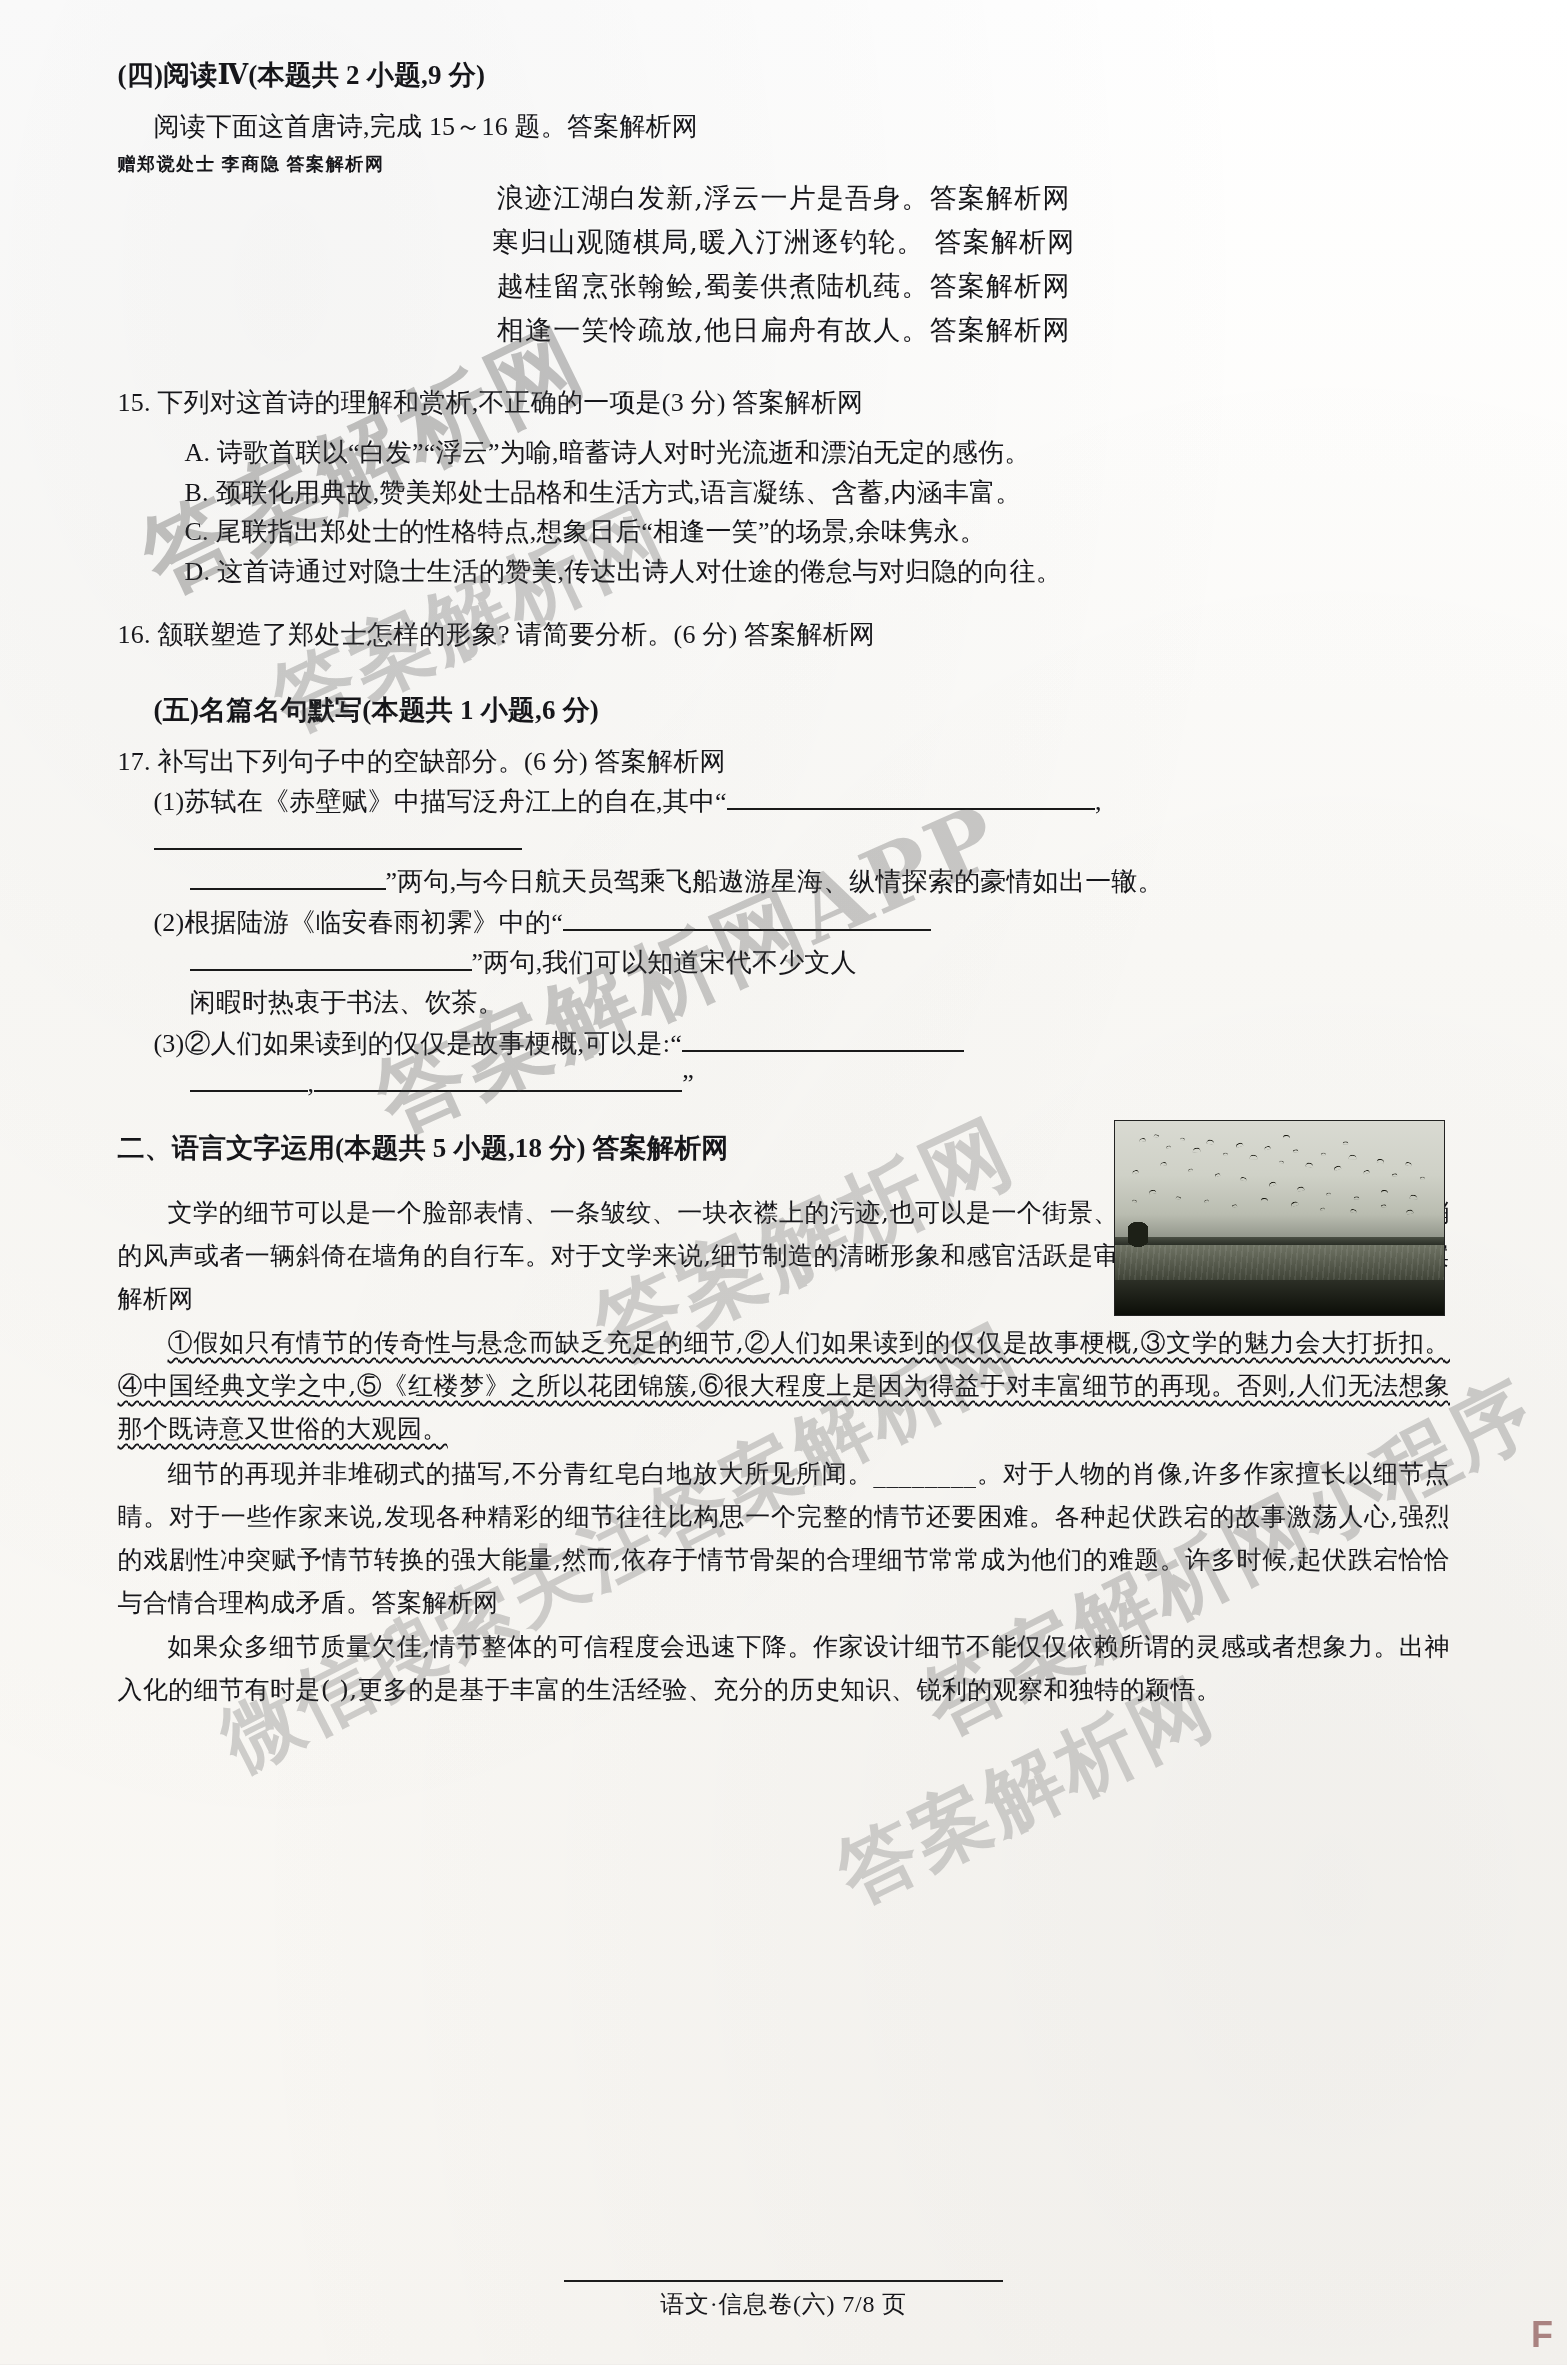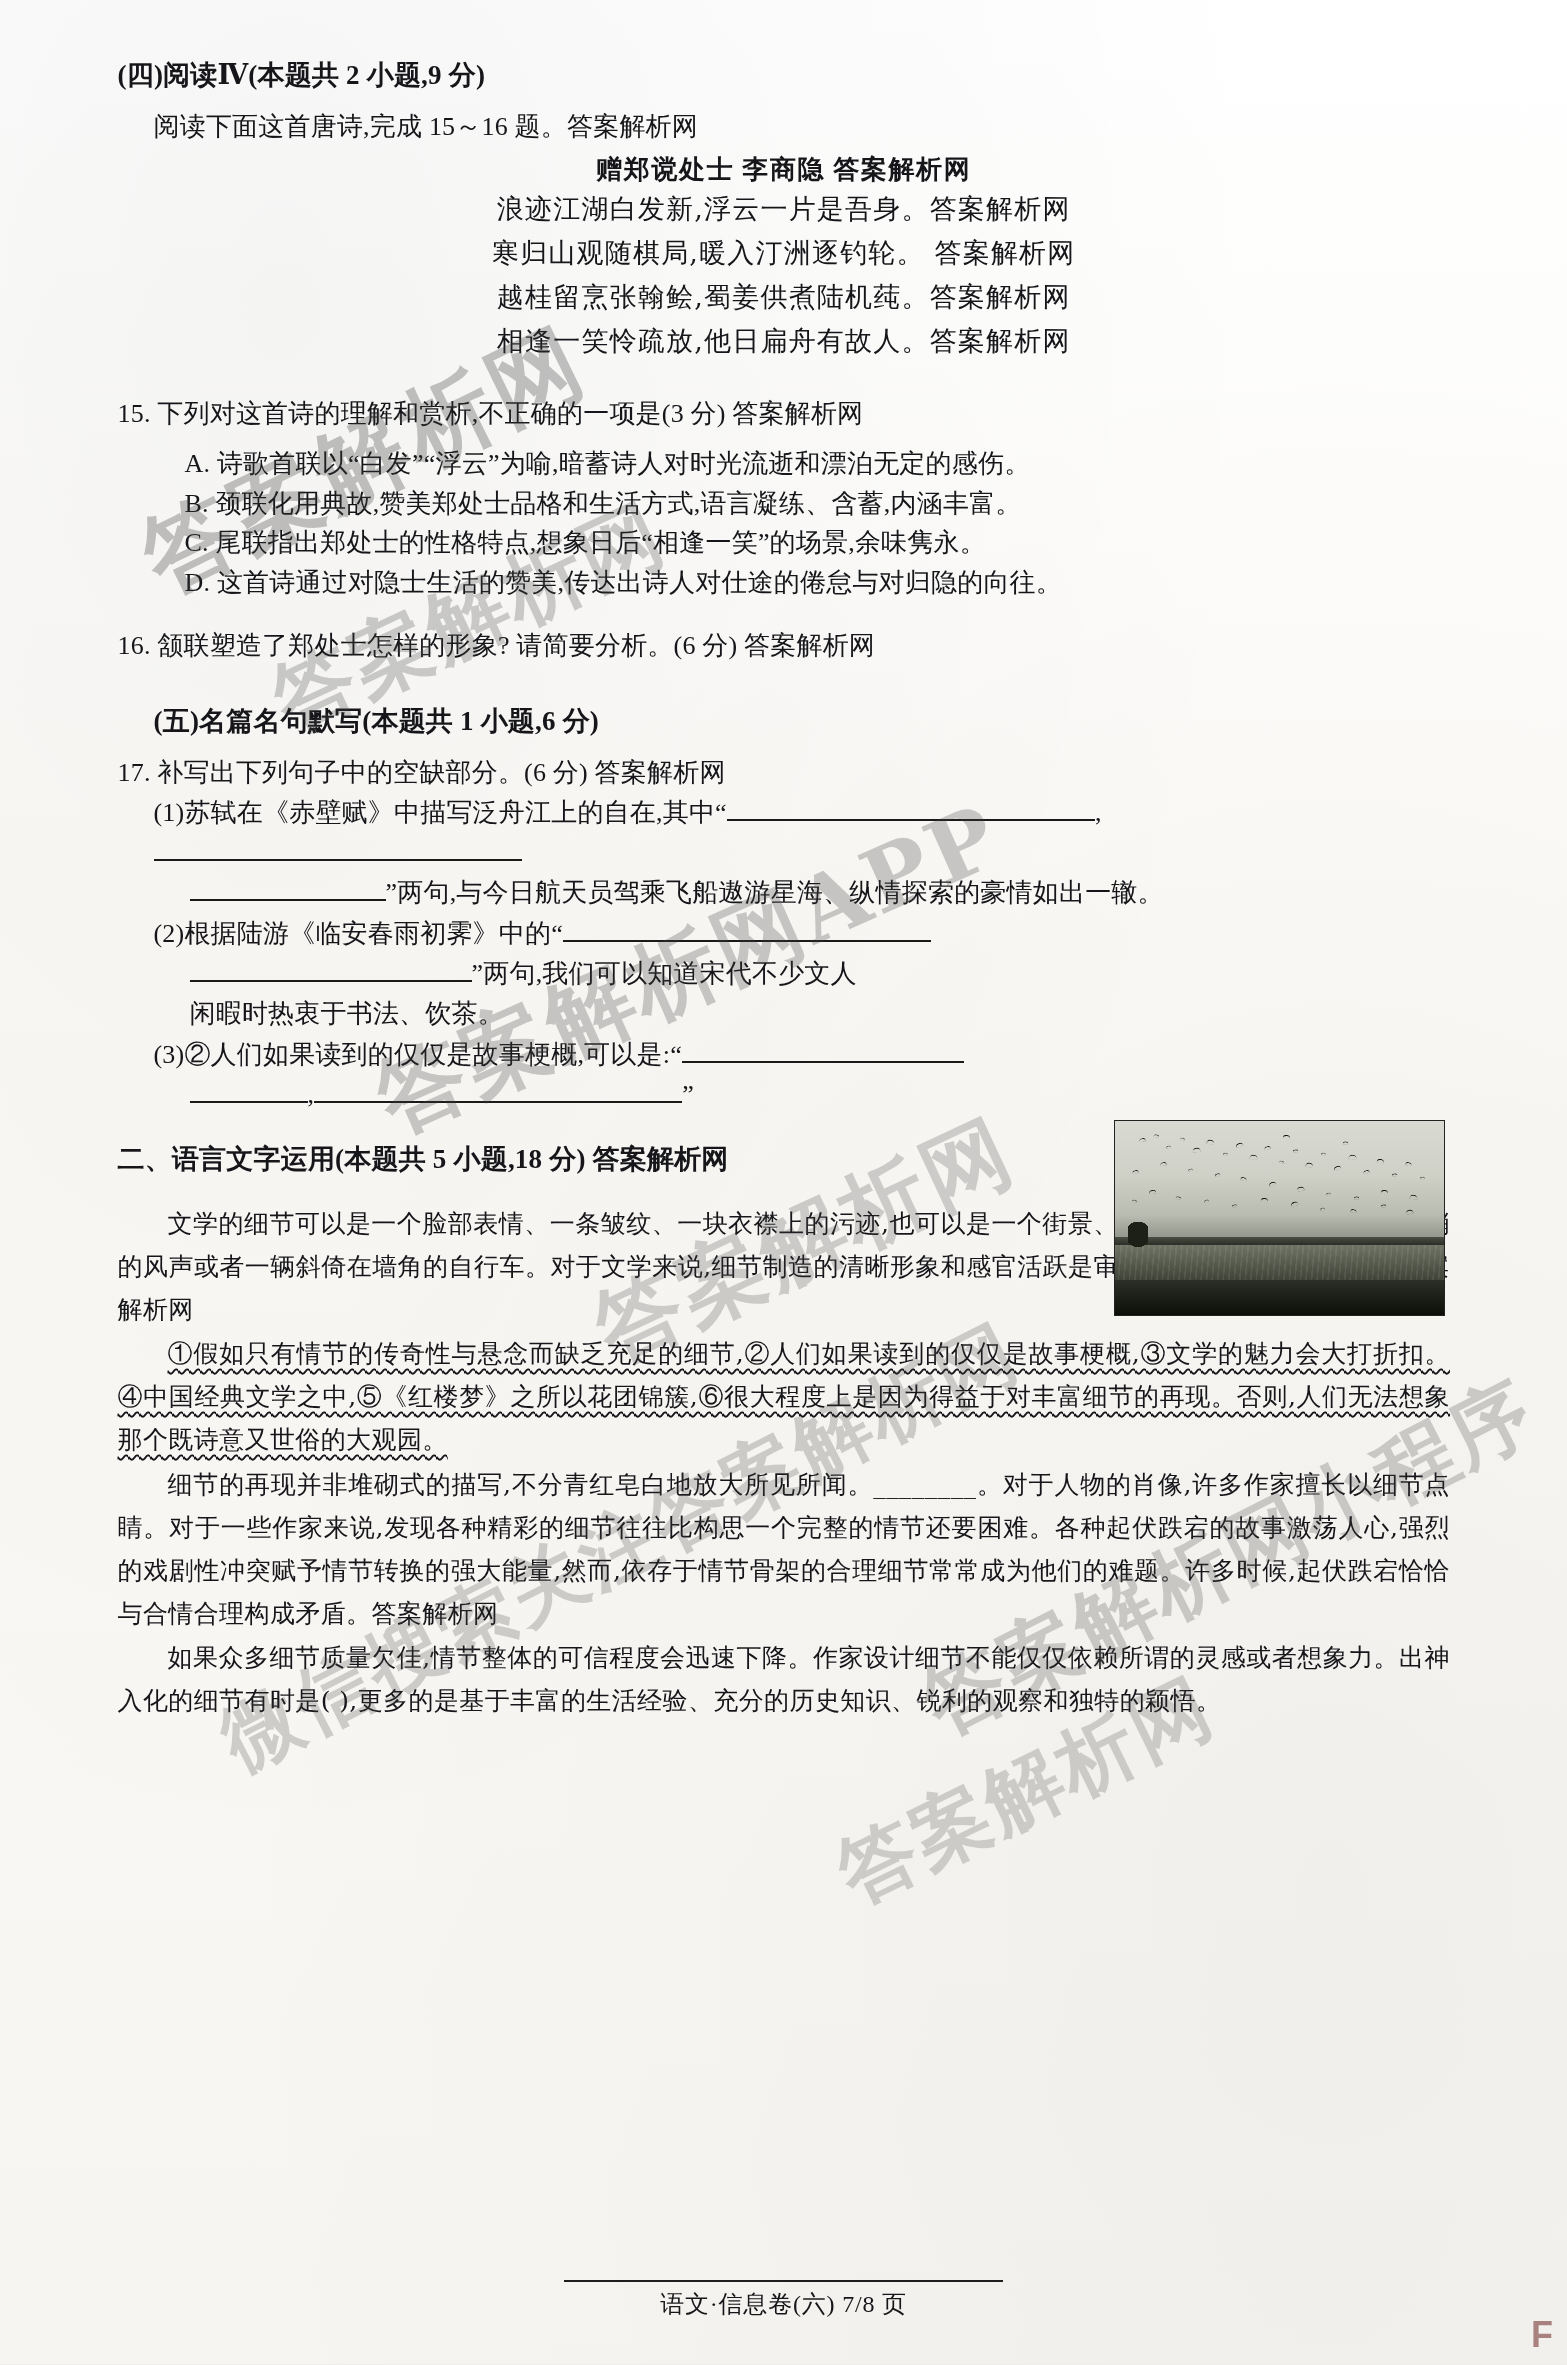--- a/index.html
+++ b/index.html
@@ -57,23 +57,23 @@
     font-size: 27px;
   }
   .indent1 { padding-left: 36px; }
   .indent2 { padding-left: 72px; }
   .gap-s { height: 11px; }
   .gap-m { height: 23.5px; }
   .gap-l { height: 36px; }
 
   
   .poem-title {
-    text-align: center;
+    text-align: left;
     font-weight: 700;
-    font-size: 26px;
+    font-size: 18px;
     letter-spacing: 1.6px;
   }
   .poem-line {
     text-align: center;
     font-size: 27px;
     line-height: 1.62;
     letter-spacing: 1.2px;
     font-family: "DejaVu Serif", "Liberation Serif", serif;
   }
   .poem-wrap { margin: 6.3px 0 7.8px 0; }

